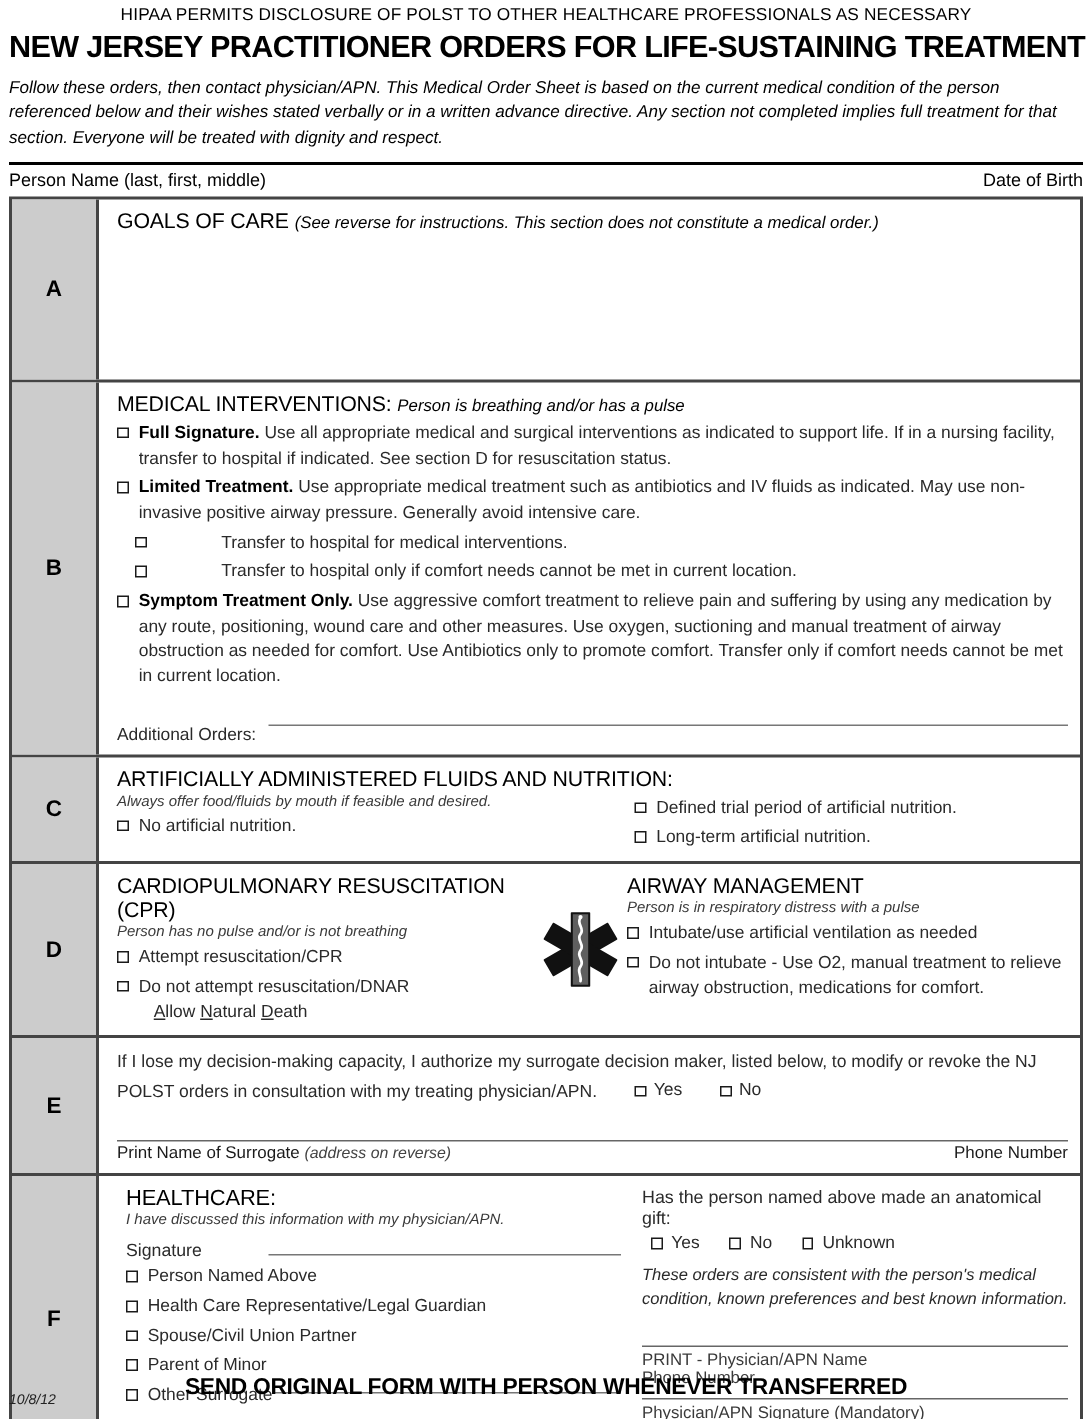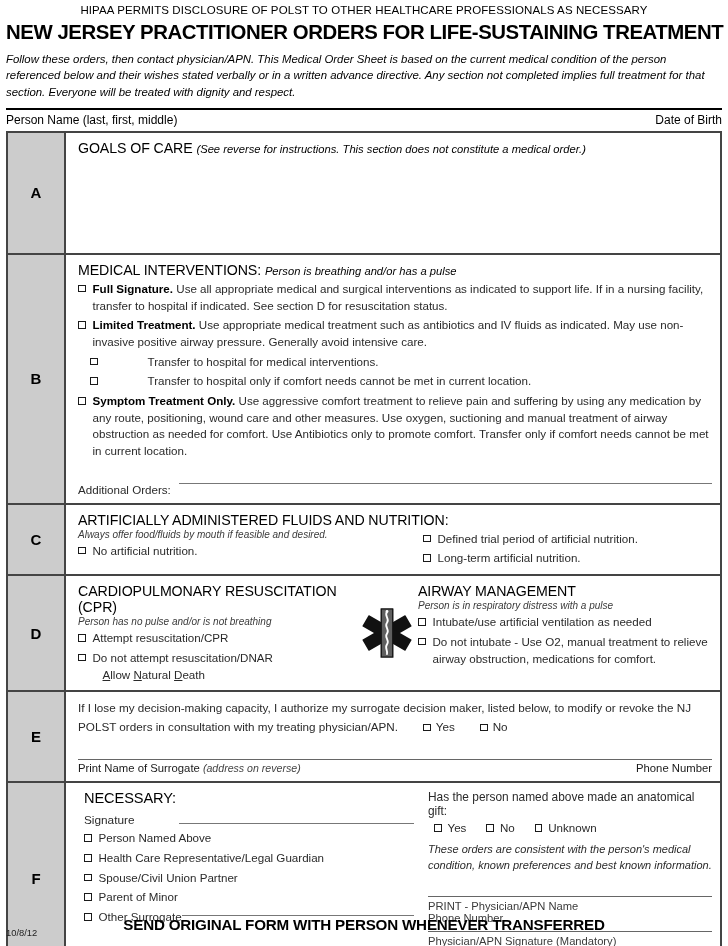--- a/index.html
+++ b/index.html
@@ -197,21 +197,21 @@
   .ul { text-decoration: underline; }
 
   
   .footer {
     position: absolute;
     left: 0; right: 0; bottom: 6px;
     height: 34px;
   }
   .footer-date {
     position: absolute; left: 6px; bottom: 2px;
-    font-size: 9.4px; color: #222;
+    font-size: 9.4px; color: #222; font-style: italic;
   }
   .footer-main {
     text-align: center;
     font-weight: bold;
     font-size: 15.2px;
     letter-spacing: -0.2px;
     padding-top: 10px;
   }
   .star-wrap { width: 54px; height: 54px; }
 </style>
@@ -381,21 +381,22 @@
         </div>
       </div>
     </div>
 
     <div class="srow">
       <div class="letter-cell">F</div>
       <div class="body-cell" style="padding-left:18px;">
         <div class="two-col">
 
           <div style="flex:0 0 330px;">
-            <div class="f-title">NECESSARY:</div>
+            <div class="f-title">HEALTHCARE:</div>
+            <div class="sec-sub">I have discussed this information with my physician/APN.</div>
 
             <div class="sig-line-row">
               <span>Signature</span>
               <span class="rule"></span>
             </div>
 
             <div class="cb-item">
               <span class="cb"></span>
               <span class="cb-text">Person Named Above</span>
             </div>

